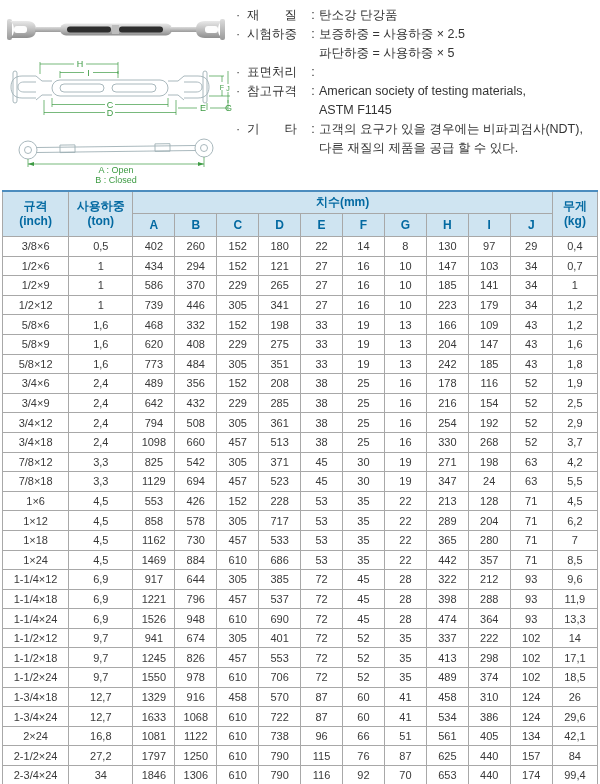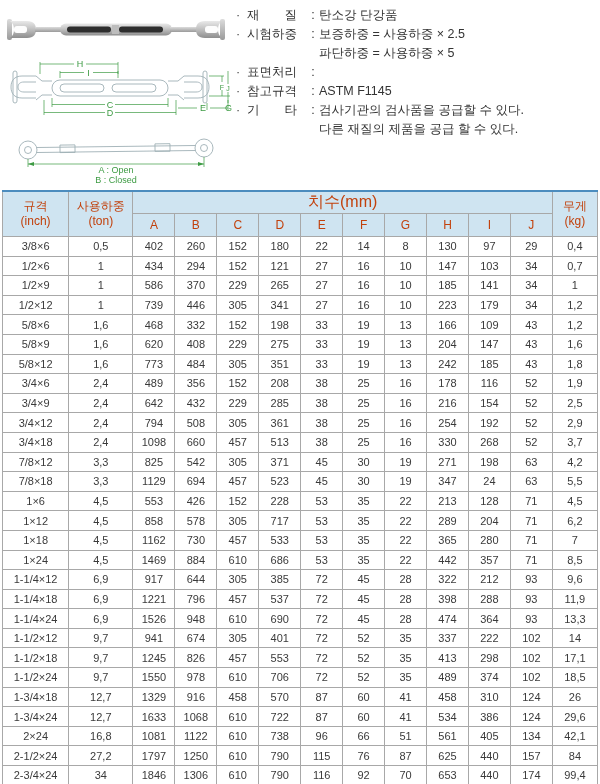--- a/index.html
+++ b/index.html
@@ -13,24 +13,24 @@
   .spec-bullet{text-align:left;color:#444;}
   .spec-label{white-space:pre;}
   .spec-colon{text-align:center;}
   .spec-lines div{white-space:nowrap;}
 
   
   .table-wrap{margin:0 2px;}
   table.spec-table{width:596px;border-collapse:collapse;table-layout:fixed;
     border-top:2px solid #4c8cbe;border-bottom:1px solid #a5a5a5;}
   .spec-table th,.spec-table td{border:1px solid #a8a8a8;text-align:center;vertical-align:middle;padding:0;}
-  .spec-table thead th{background:#cfe4f1;font-weight:normal;color:#c2410c;}
+  .spec-table thead th{background:#cfe4f1;font-weight:bold;color:#0369a1;}
   .spec-table thead .hdr{font-size:12px;line-height:15px;}
   .spec-table thead .hdr .sub{font-size:12px;}
-  .spec-table thead .dims{height:21px;font-size:16px;}
+  .spec-table thead .dims{height:21px;font-size:12px;}
   .spec-table thead .dim-th{height:22px;font-size:12px;}
   .spec-table tbody td{height:18.6px;font-size:11px;line-height:12px;color:#3a3a3a;background:#fff;}
   .col-size{width:66px;}
   .col-load{width:64px;}
   .col-dim{width:41.8px;}
   .col-weight{width:45px;}
 </style>
 </head>
 <body>
 
@@ -166,29 +166,30 @@
       <div class="spec-item">
         <span class="spec-bullet">·</span>
         <span class="spec-label">표면처리</span>
         <span class="spec-colon">:</span>
       </div>
       <div class="spec-item">
         <span class="spec-bullet">·</span>
         <span class="spec-label">참고규격</span>
         <span class="spec-colon">:</span>
         <div class="spec-lines">
+          <div>American society of testing materials,</div>
           <div>ASTM F1145</div>
         </div>
       </div>
       <div class="spec-item">
         <span class="spec-bullet">·</span>
         <span class="spec-label">기　　타</span>
         <span class="spec-colon">:</span>
         <div class="spec-lines">
-          <div>검사기관의 검사품을 공급할 수 있다.</div>
+          <div>고객의 요구가 있을 경우에는 비파괴검사(NDT),</div>
           <div>다른 재질의 제품을 공급 할 수 있다.</div>
         </div>
       </div>
     </div>
 </div>
 
 <div class="table-wrap">
   <table class="spec-table">
     <colgroup>
       <col class="col-size">

